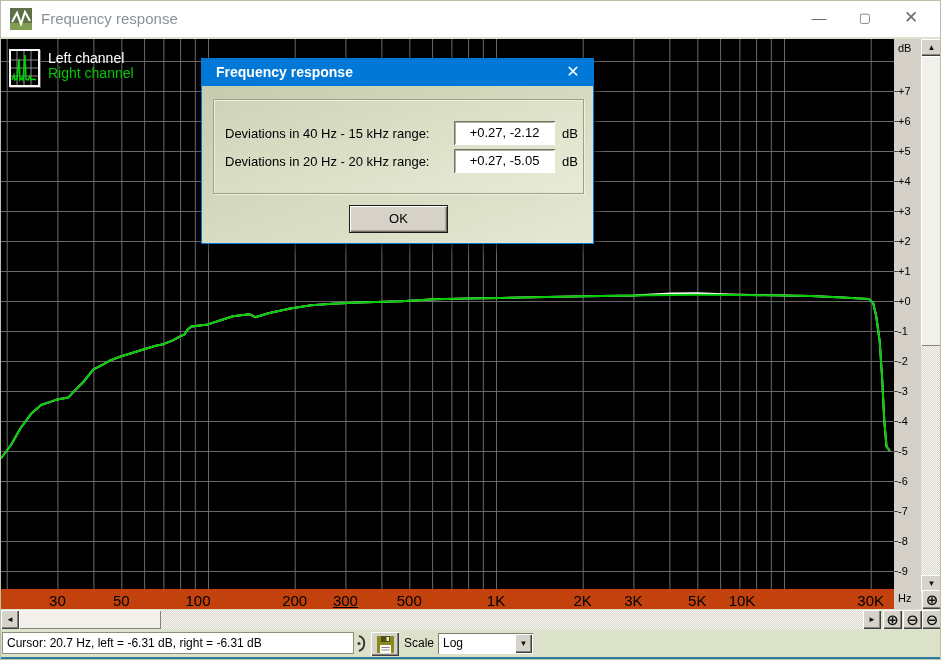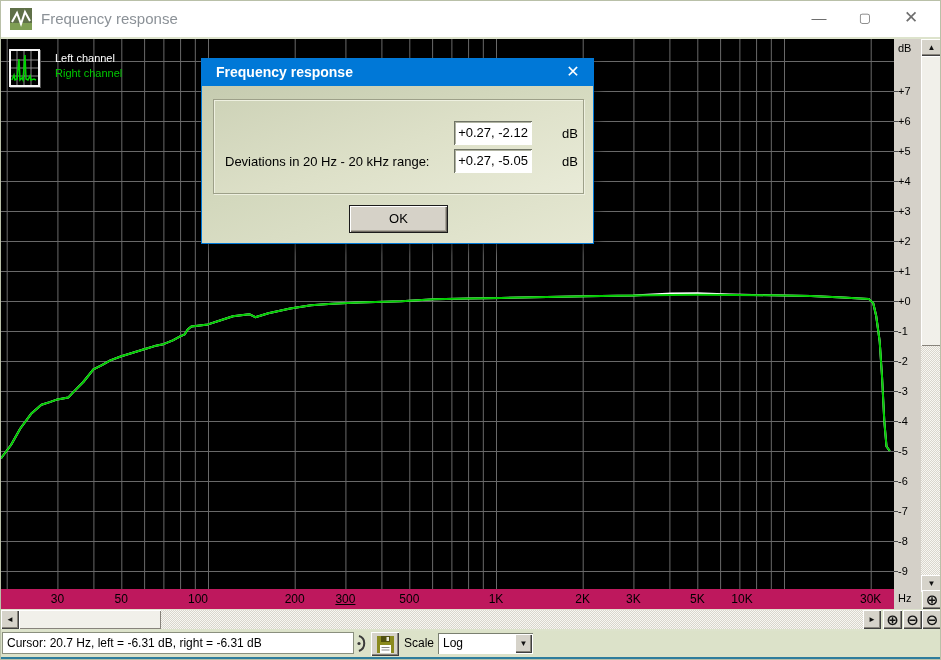--- a/index.html
+++ b/index.html
@@ -12,27 +12,27 @@
   .title-text{position:absolute;left:40px;top:9px;font-size:15px;color:#8b9197;}
   .caption-btn{position:absolute;top:0;width:46px;height:36px;text-align:center;line-height:34px;color:#6e6e6e;font-size:15px;cursor:default;}
   .btn-min{right:100px;}
   .btn-max{right:54px;font-size:13px;}
   .btn-close{right:8px;font-size:17px;}
 
   
   .chart{position:absolute;left:0;top:38px;width:893px;height:550px;background:#000;}
   .legend{position:absolute;left:8px;top:10px;display:flex;}
   .legend-icon{width:27px;height:34px;background:#000;border:2px solid #f4f4f4;box-shadow:1px 1px 0 #555;}
-  .legend-labels{margin-left:15px;font-size:11px;line-height:15px;padding-top:2px;}
+  .legend-labels{margin-left:8px;font-size:14px;line-height:15px;padding-top:2px;}
 
   
   .y-strip{position:absolute;left:893px;top:38px;width:27px;height:570px;background:#d4d0c8;font-size:11px;color:#000;}
   .y-strip .lbl{position:absolute;left:4px;}
   .y-strip .tick{position:absolute;left:0;width:4px;height:1px;background:#4d4d4d;}
-  .x-strip{position:absolute;left:0;top:588px;width:893px;height:20px;background:#be185d;font-size:12px;color:#000;}
+  .x-strip{position:absolute;left:0;top:588px;width:893px;height:20px;background:#c2410c;font-size:15px;color:#000;}
   .x-strip .lbl{position:absolute;top:3px;transform:translateX(-50%);}
 
   
   .raised{background:#d6d3ca;box-shadow:inset 1px 1px 0 #ffffff,inset -1px -1px 0 #404040,inset -2px -2px 0 #87837b;}
   .sb-track{background-color:#eceae2;background-image:repeating-conic-gradient(#f8f7f2 0% 25%,#d9d6cd 0% 50%);background-size:2px 2px;}
   .arrow-glyph{font-size:8px;color:#111;line-height:1;}
   .zoom-btn{position:absolute;display:flex;align-items:center;justify-content:center;font-size:15px;color:#111;font-weight:bold;cursor:default;}
 
   .v-scroll{position:absolute;left:920px;top:38px;width:21px;height:553px;}
   .v-up{position:absolute;left:0;top:0;width:21px;height:17px;display:flex;align-items:center;justify-content:center;}
@@ -57,21 +57,21 @@
   .grip{position:absolute;right:3px;top:8px;width:14px;height:14px;}
   .grip i{position:absolute;width:2px;height:2px;background:#9a9e8c;box-shadow:1px 1px 0 #fff;}
   .teal-strip{position:absolute;left:0;top:656px;width:941px;height:4px;background:#2e7d9c;}
 
   
   .dialog{position:absolute;left:200px;top:57px;width:393px;height:186px;border:1px solid #0078d7;background:linear-gradient(160deg,#c3c9ad 0%,#d3d8bd 45%,#e6e8d3 100%);box-shadow:5px 5px 9px rgba(0,0,0,.55);box-sizing:border-box;}
   .dlg-title{position:absolute;left:0;top:0;width:100%;height:27px;background:#0078d7;color:#fff;font-size:14px;font-weight:600;line-height:27px;padding-left:14px;box-sizing:border-box;}
   .dlg-close{position:absolute;right:0;top:0;width:40px;height:27px;text-align:center;line-height:25px;color:#fff;font-size:16px;cursor:default;}
   .groupbox{position:absolute;left:11px;top:40px;width:369px;height:93px;border:1px solid #9da089;box-shadow:inset 1px 1px 0 #eef0e0,1px 1px 0 #eef0e0;background:linear-gradient(160deg,#ced3b8 0%,#dde0c8 50%,#e9ebd8 100%);}
   .dlg-row-label{position:absolute;left:11px;font-size:13px;color:#000;}
-  .dlg-value{position:absolute;left:240px;width:78px;height:24px;background:#fff;box-shadow:inset 1px 1px 0 #6f7365,inset -1px -1px 0 #fff,inset 2px 2px 0 #b0b3a2;box-sizing:border-box;text-align:center;font-size:13px;line-height:24px;color:#000;}
+  .dlg-value{position:absolute;left:240px;width:101px;height:24px;background:#fff;box-shadow:inset 1px 1px 0 #6f7365,inset -1px -1px 0 #fff,inset 2px 2px 0 #b0b3a2;box-sizing:border-box;text-align:center;font-size:13px;line-height:24px;color:#000;}
   .dlg-unit{position:absolute;left:348px;font-size:13px;color:#000;}
   .ok-btn{position:absolute;left:147px;top:146px;width:99px;height:28px;background:#d6d2c8;border:1px solid #1b1b1b;box-shadow:inset 1px 1px 0 #ffffff,inset -1px -1px 0 #6f6b63,inset -2px -2px 0 #a9a599;font-size:13px;text-align:center;line-height:26px;color:#000;box-sizing:border-box;cursor:default;}
 </style>
 </head>
 <body>
 
 <div id="app">
 
   <div class="titlebar">
     <svg class="app-icon" viewBox="0 0 22 22">
@@ -281,20 +281,21 @@
         <i style="right:5px;bottom:5px;"></i>
       <i style="right:0;bottom:10px;"></i>
     </div>
   </div>
   <div class="teal-strip"></div>
 
   <div class="dialog">
     <div class="dlg-title"><span>Frequency response</span></div>
     <div class="dlg-close">✕</div>
     <div class="groupbox">
+      <span class="dlg-row-label" style="top:26px">Deviations in 40 Hz - 15 kHz range:</span>
       <div class="dlg-value" style="top:21px">+0.27, -2.12</div>
       <span class="dlg-unit" style="top:26px">dB</span>
       <span class="dlg-row-label" style="top:54px">Deviations in 20 Hz - 20 kHz range:</span>
       <div class="dlg-value" style="top:49px">+0.27, -5.05</div>
       <span class="dlg-unit" style="top:54px">dB</span>
     </div>
     <div class="ok-btn">OK</div>
   </div>
 
 </div>

